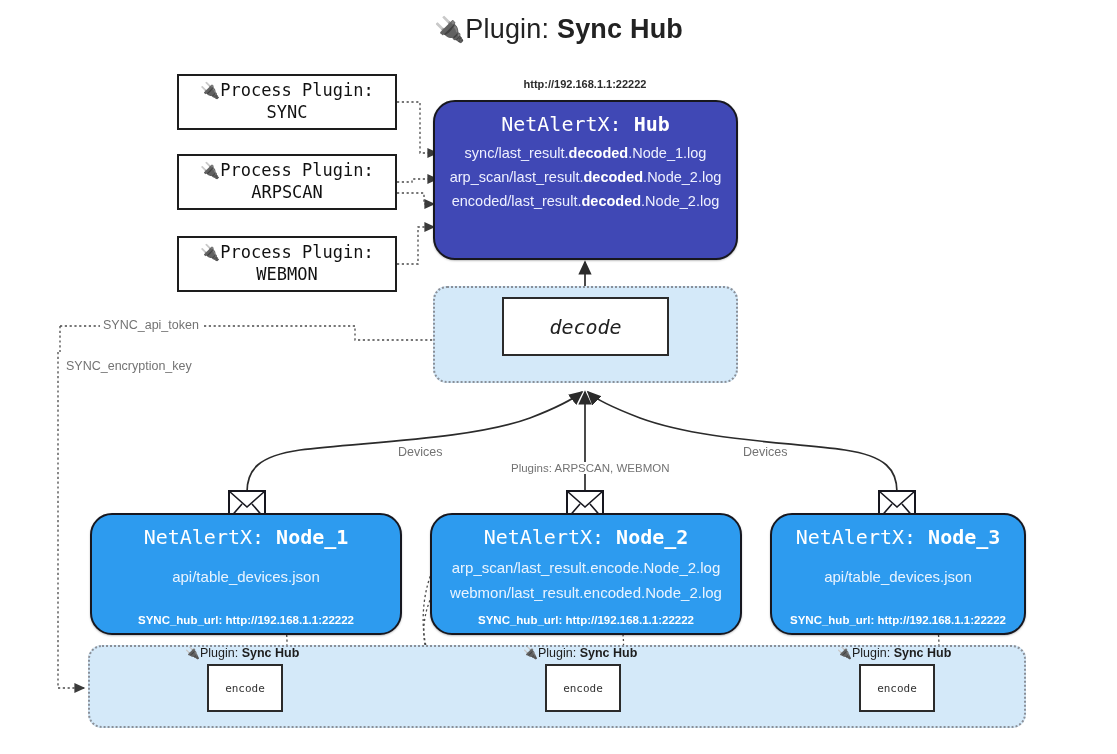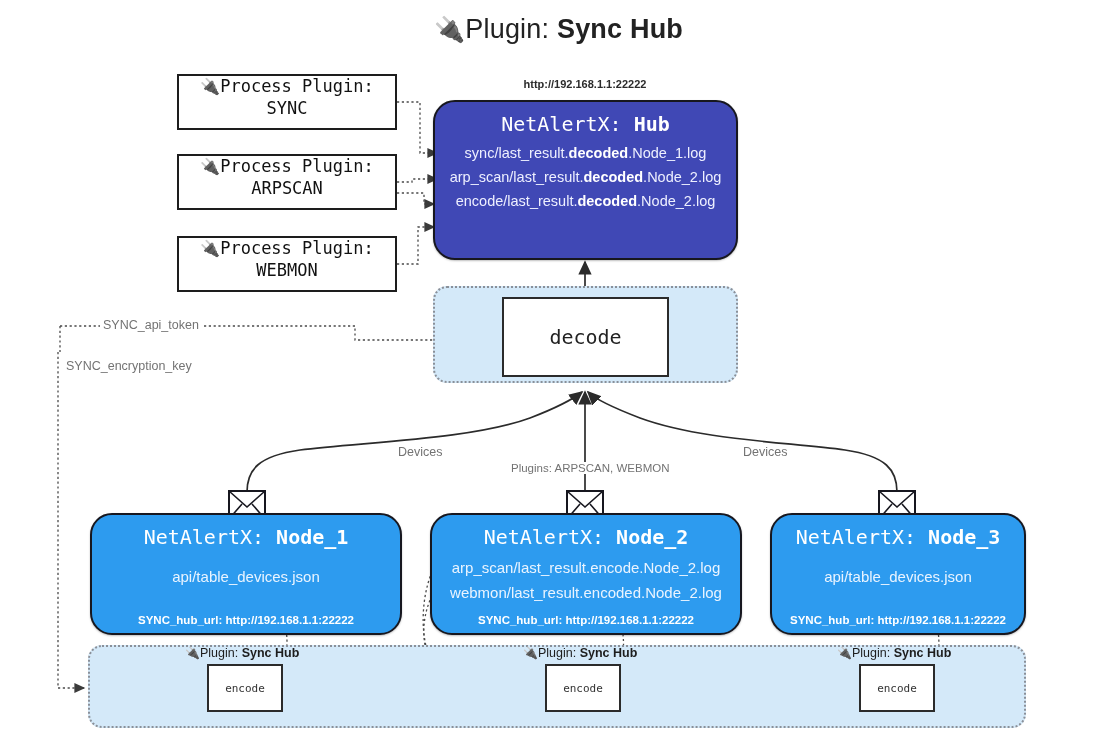--- a/index.html
+++ b/index.html
@@ -12,21 +12,21 @@
 
   
   #title{left:0;top:14px;width:1117px;text-align:center;font-size:27px;
          color:#222;letter-spacing:.2px;}
   #title .plug{font-size:25px;}
   #title .strong{font-weight:bold;}
 
   
   .procbox{background:#ffffff;border:2px solid #1d1d1d;
            font-family:"DejaVu Sans Mono", monospace;font-size:17px;color:#111;
-           display:flex;flex-direction:column;align-items:center;justify-content:flex-start;
+           display:flex;flex-direction:column;align-items:center;justify-content:center;
            line-height:1.28;}
   .procbox .l1{white-space:nowrap;}
   .procbox .l2{white-space:nowrap;}
   .procbox .plug{font-family:"DejaVu Sans", sans-serif;font-size:16px;}
 
   
   #huburl{font-size:11px;font-weight:bold;color:#2b2b2b;text-align:center;}
   #hub{background:#4048b5;border:2px solid #17171f;border-radius:22px;
        box-shadow:0 1px 2px rgba(0,0,0,.25);
        padding-top:10px;}
@@ -145,26 +145,26 @@
 
   <div class="abs" id="huburl" style="left:435px;top:78px;width:300px;">http://192.168.1.1:22222</div>
 
   <div class="abs" id="hub" style="left:433px;top:100px;width:305px;height:160px;">
     <div class="hubtitle">
       <span>NetAlertX: </span><b>Hub</b>
     </div>
     <div class="loglist">
       <div class="logline"><span>sync/last_result.</span><b>decoded</b><span>.Node_1.log</span></div>
       <div class="logline"><span>arp_scan/last_result.</span><b>decoded</b><span>.Node_2.log</span></div>
-      <div class="logline"><span>encode/last_result.</span><b>decoded</b><span>.Node_2.log</span></div>
+      <div class="logline"><span>encoded/last_result.</span><b>decoded</b><span>.Node_2.log</span></div>
     </div>
   </div>
 
   <div class="abs dottedpanel" style="left:433px;top:286px;width:305px;height:97px;"></div>
-  <div class="abs" id="decodebox" style="left:502px;top:297px;width:167px;height:80px;">
+  <div class="abs" id="decodebox" style="left:502px;top:297px;width:167px;height:59px;font-style:italic;">
     <span>decode</span>
   </div>
 
   <div class="abs elabel" style="left:100px;top:318px;">SYNC_api_token</div>
   <div class="abs elabel" style="left:63px;top:359px;">SYNC_encryption_key</div>
 
   <div class="abs elabel" style="left:395px;top:445px;">Devices</div>
   <div class="abs elabel" style="left:740px;top:445px;">Devices</div>
   <div class="abs elabel sm" style="left:508px;top:462px;">Plugins: ARPSCAN, WEBMON</div>
 

